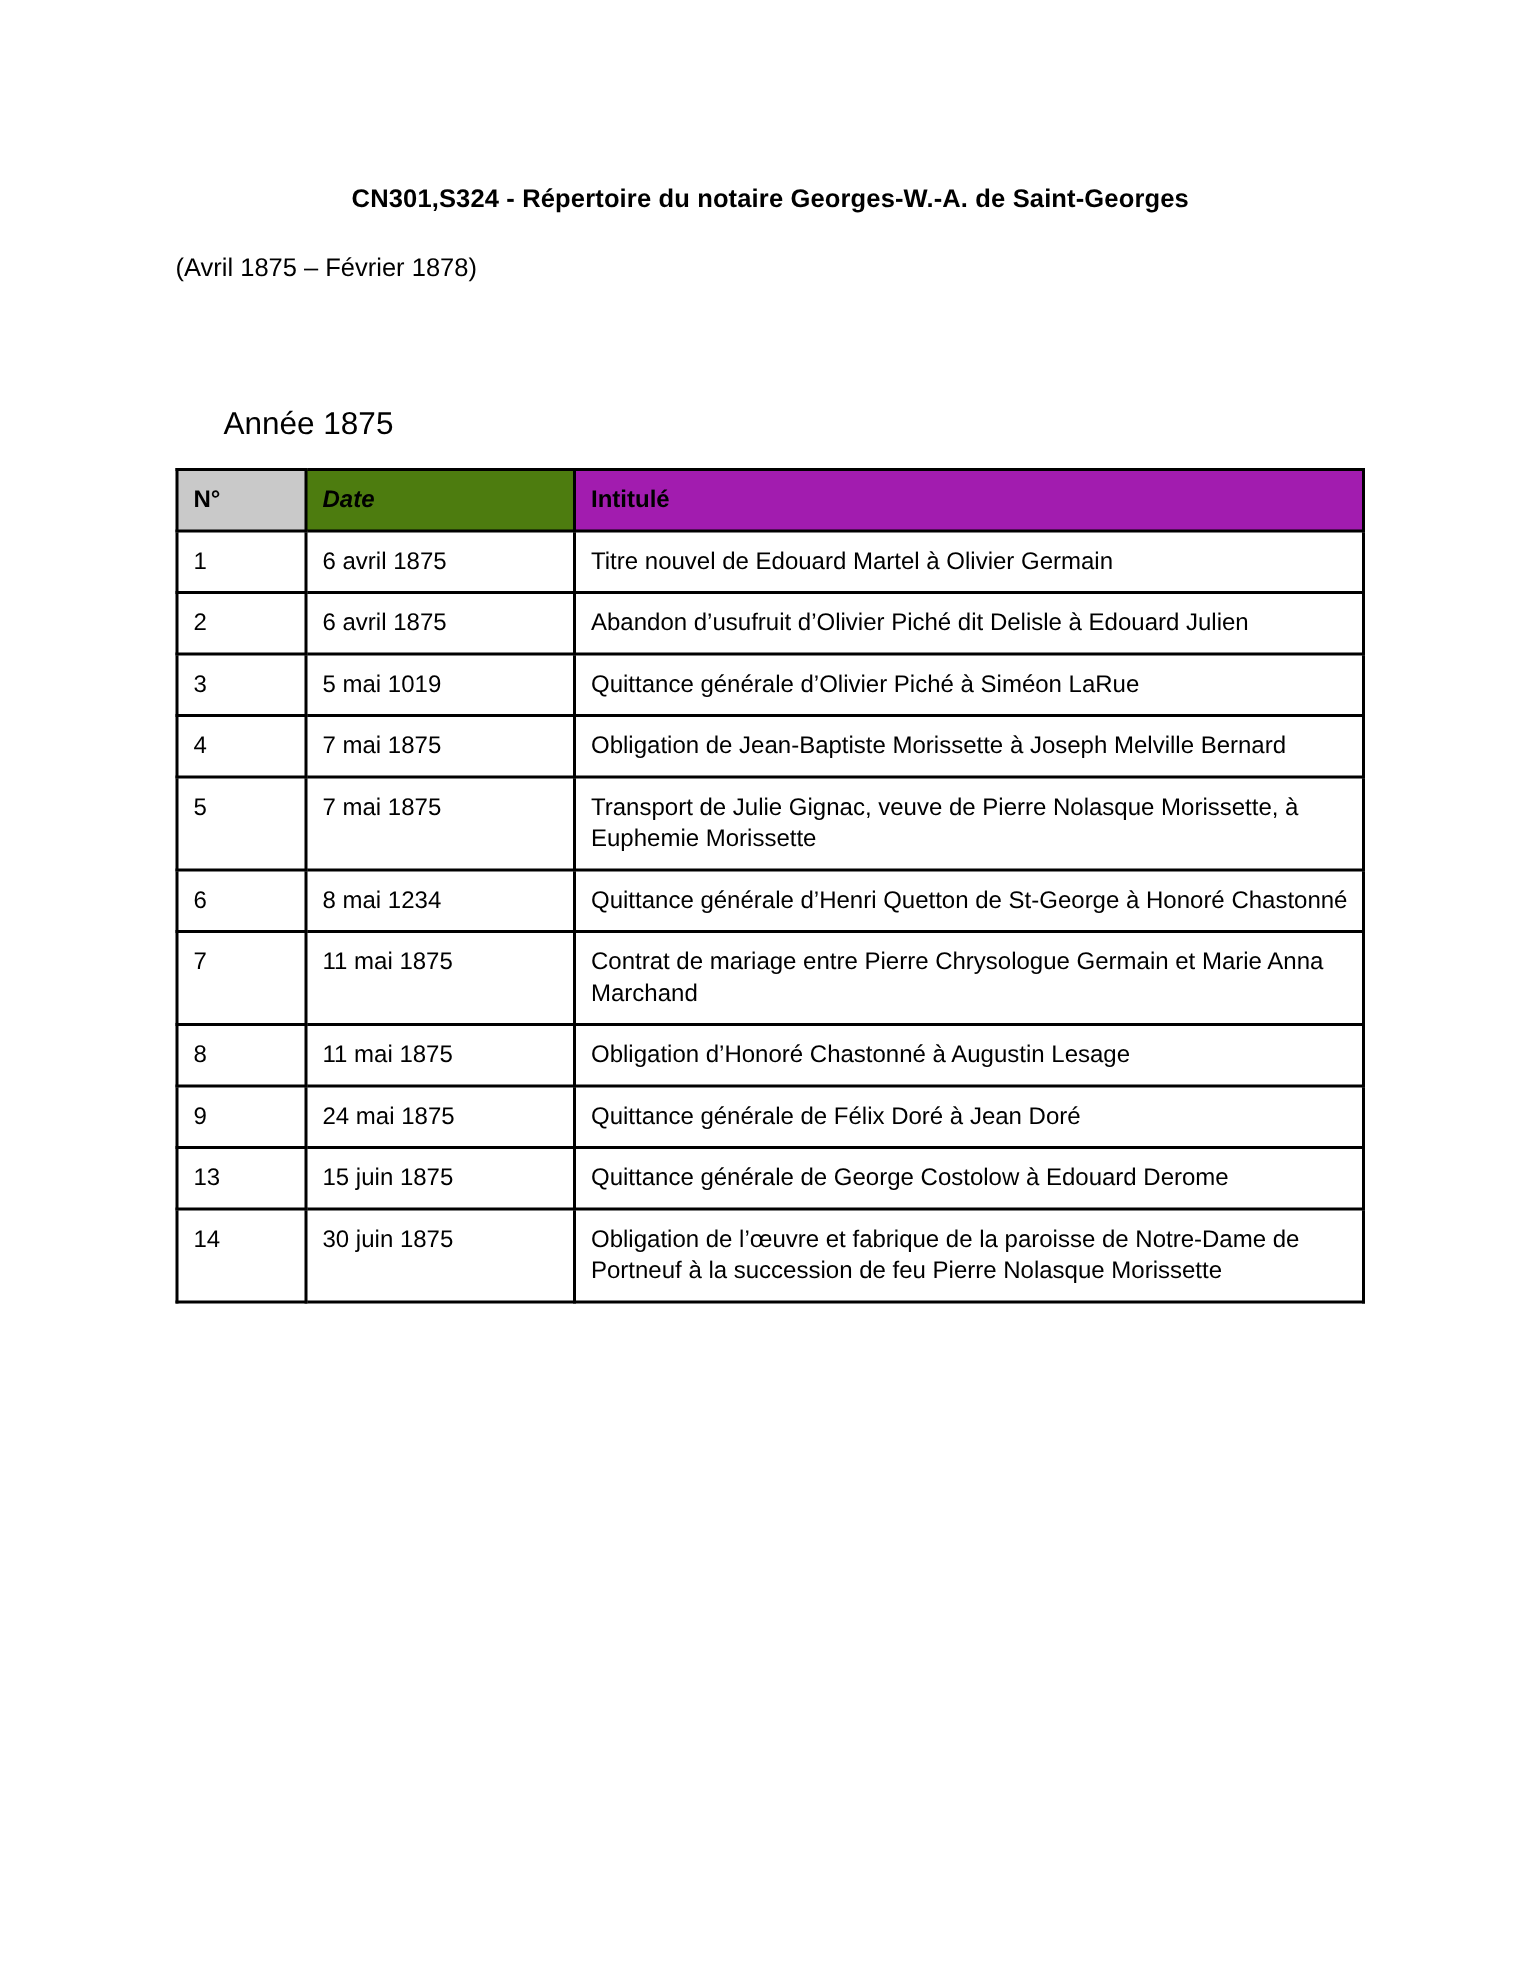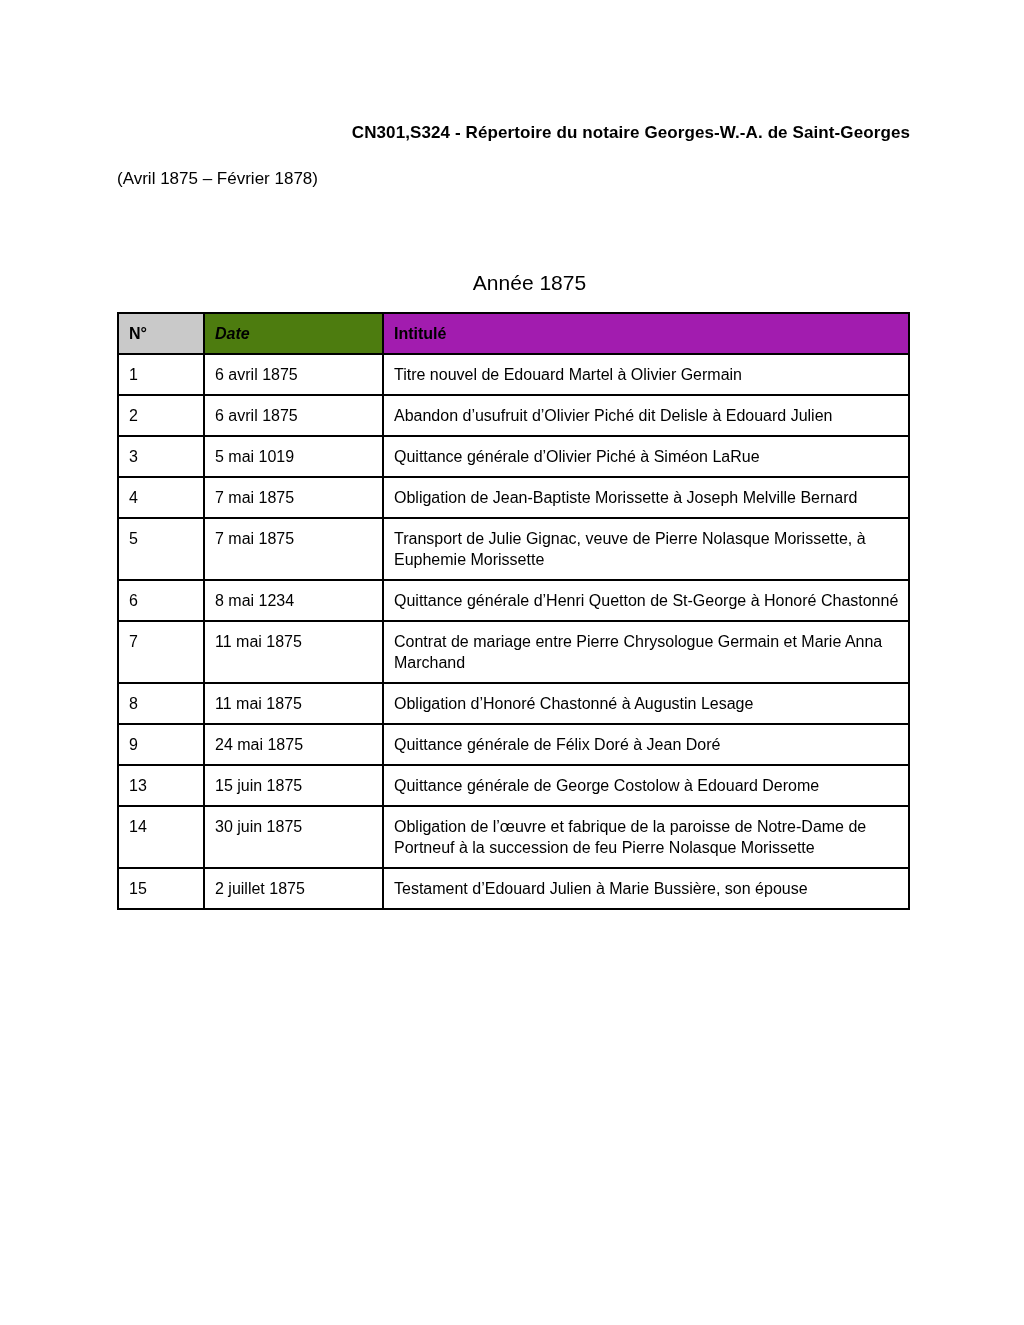--- a/index.html
+++ b/index.html
@@ -18,37 +18,36 @@
     box-sizing: border-box;
     padding-top: 122px;
   }
   .content {
     margin-left: 117px;
     width: 793px;
   }
   .doc-title {
     font-size: 17px;
     font-weight: bold;
-    text-align: right;
+    text-align: center;
     line-height: 22px;
     letter-spacing: 0.1px;
   }
   .doc-subtitle {
     font-size: 17px;
     font-weight: normal;
     margin-top: 24px;
     line-height: 22px;
   }
   .section-heading {
     font-size: 21px;
     font-weight: normal;
     margin-top: 80px;
     margin-left: 32px;
     line-height: 26px;
-    text-align: center;
   }
   table.repertoire {
     margin-top: 16px;
     width: 793px;
     border-collapse: collapse;
     table-layout: fixed;
   }
   table.repertoire col.col-num { width: 86px; }
   table.repertoire col.col-date { width: 179px; }
   table.repertoire th,
@@ -140,22 +139,17 @@
           <tr>
     <td>13</td>
     <td>15 juin 1875</td>
     <td>Quittance générale de George Costolow à Edouard Derome</td>
   </tr>
           <tr>
     <td>14</td>
     <td>30 juin 1875</td>
     <td>Obligation de l’œuvre et fabrique de la paroisse de Notre-Dame de Portneuf à la succession de feu Pierre Nolasque Morissette</td>
   </tr>
-          <tr>
-    <td>15</td>
-    <td>2 juillet 1875</td>
-    <td>Testament d’Edouard Julien à Marie Bussière, son épouse</td>
-  </tr>
         </tbody>
     </table>
 
   </div>
 </div>
 
 </body></html>

